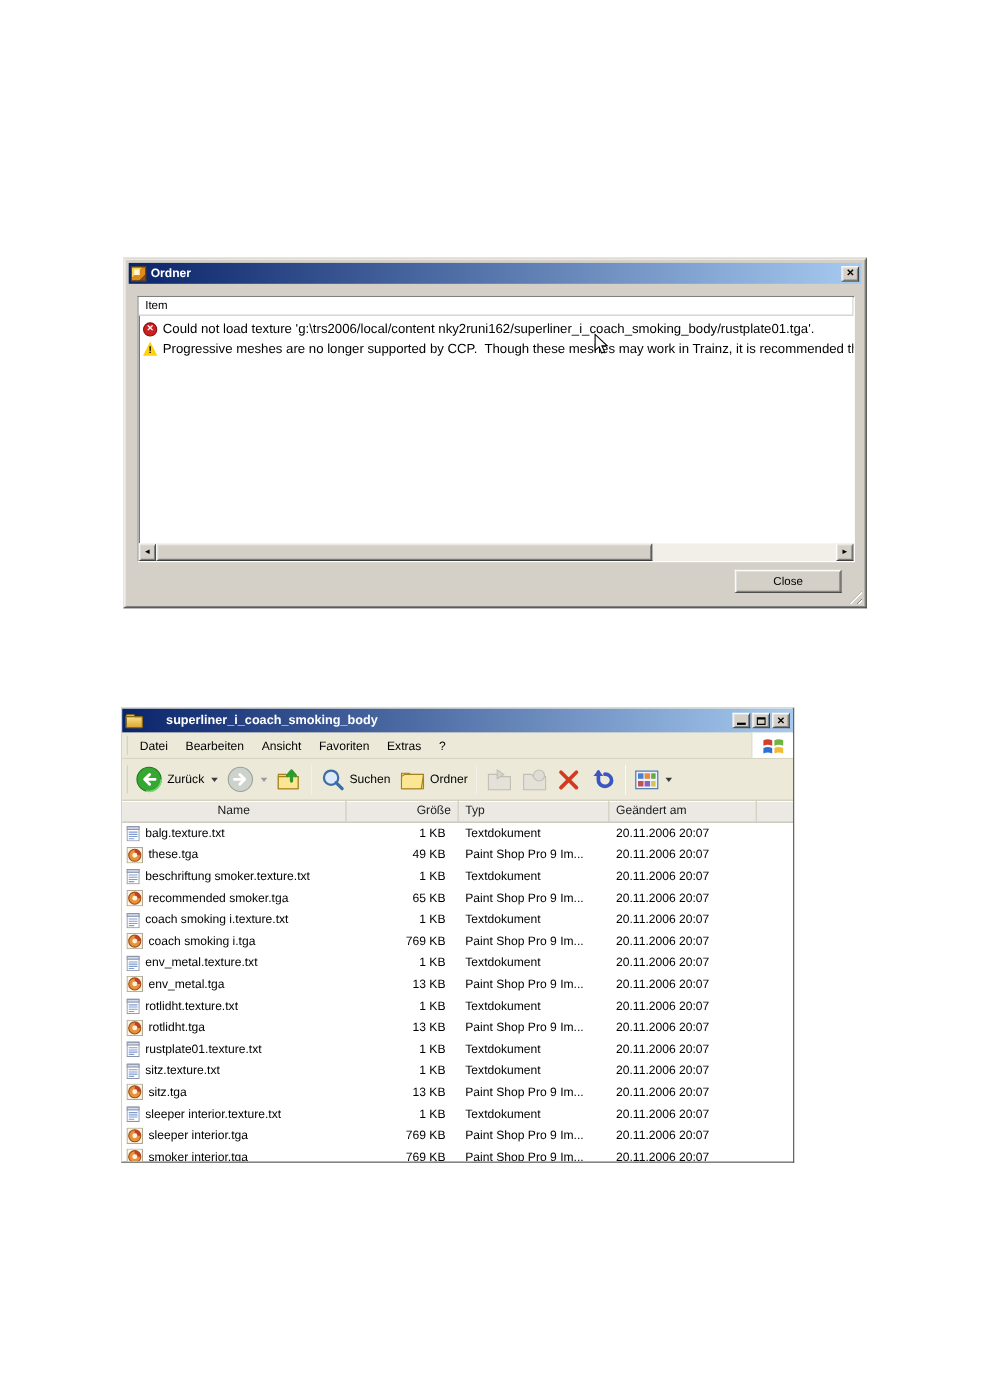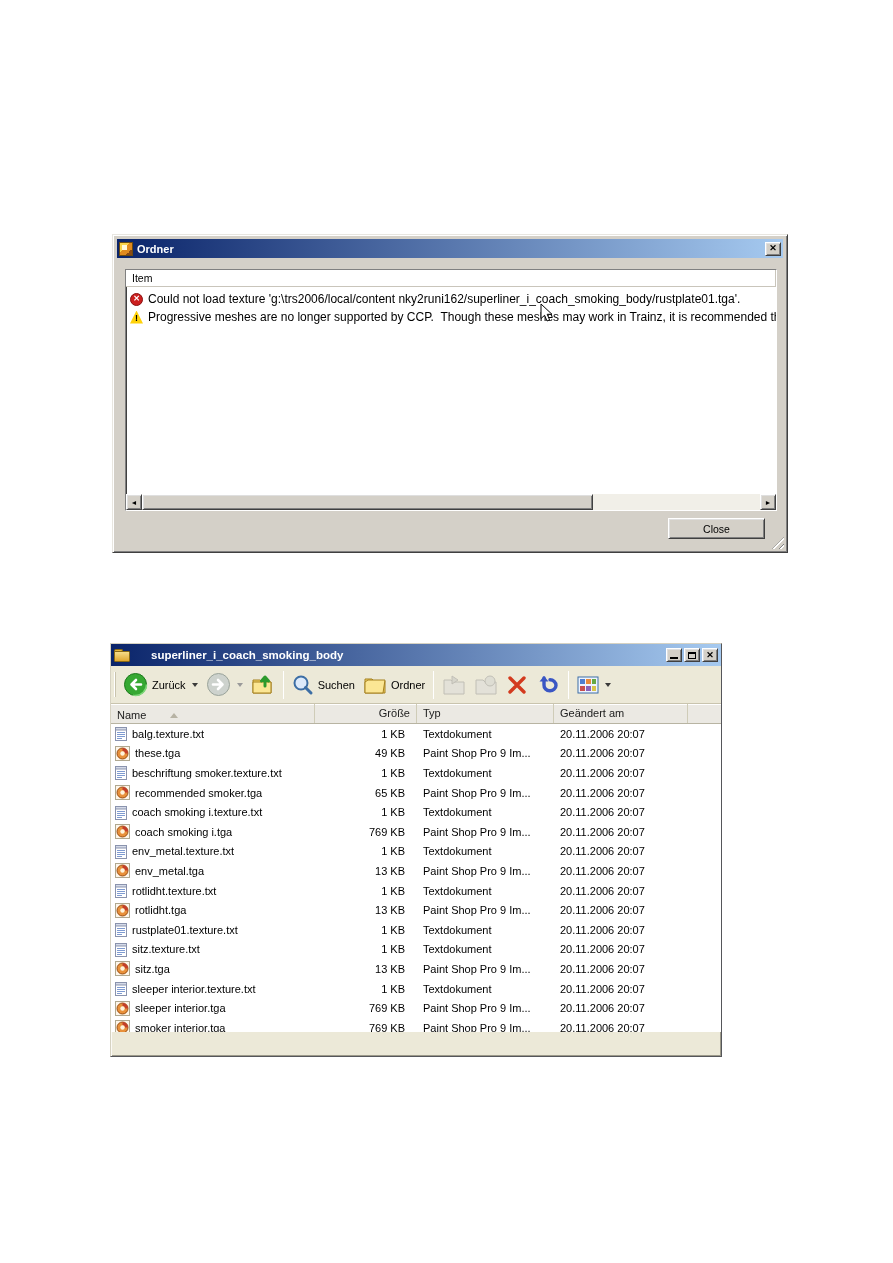--- a/index.html
+++ b/index.html
@@ -91,21 +91,21 @@
   .caret { width:0; height:0; border-left:3px solid transparent;
     border-right:3px solid transparent; border-top:4px solid #3a3a3a; margin-left:2px; }
   .caret.dis { border-top-color:#9a9a9a; }
   .tsep { width:1px; height:28px; background:#c9c4ae; border-right:1px solid #fff;
     margin:0 4px; }
   .x-headers { height:20px; display:flex; background:#ebe9e3;
     border-bottom:1px solid #b8b4a2; }
   .hcell { font-size:11px; color:#202020; padding:3px 6px 0 6px;
     border-right:1px solid #cfccb8; box-shadow:inset 0 1px 0 #ffffff;
     white-space:nowrap; overflow:hidden; }
-  .h-name { width:204px; display:flex; align-items:center; gap:24px; }
+  .h-name { width:204px; display:flex; align-items:center; gap:24px;flex-direction:column; }
   .h-size { width:102px; text-align:right; }
   .h-typ  { width:137px; }
   .h-date { width:134px; }
   .h-stub { flex:1; border-right:none; }
   .sort-arrow { width:0; height:0; border-left:4px solid transparent;
     border-right:4px solid transparent; border-bottom:5px solid #b7b3a4; }
   .x-list { position:relative; background:#fff; height:308px; overflow:hidden; }
   .f-row { height:19.6px; display:flex; align-items:center; font-size:11px;
     color:#000; }
   .c-name { width:204px; display:flex; align-items:center; gap:5px;
@@ -165,20 +165,32 @@
         </span>
       <span class="tb-btn raised">
           <span class="glyph-max"></span>
         </span>
       <span class="tb-btn raised">
           <span class="glyph-x">✕</span>
         </span>
     </span>
   </div>
 
+  <div class="x-menubar">
+    <span class="grip"></span>
+    <span id="menu-items"><span class="menu-item">Datei</span><span class="menu-item">Bearbeiten</span><span class="menu-item">Ansicht</span><span class="menu-item">Favoriten</span><span class="menu-item">Extras</span><span class="menu-item">?</span></span>
+    <span class="x-logo">
+      <svg width="22" height="22" viewBox="0 0 22 22">
+        <path d="M2 6 Q6 4 10 6 L10 11 Q6 9 2 11 Z" fill="#d33f2c"></path>
+        <path d="M12 6 Q16 4 20 6 L20 11 Q16 9 12 11 Z" fill="#71b340"></path>
+        <path d="M2 13 Q6 11 10 13 L10 18 Q6 16 2 18 Z" fill="#2f6fd3"></path>
+        <path d="M12 13 Q16 11 20 13 L20 18 Q16 16 12 18 Z" fill="#f2bb35"></path>
+      </svg>
+    </span>
+  </div>
 
   <div class="x-toolbar">
     <span class="grip"></span>
     <span class="tbi">
       <svg width="25" height="25" viewBox="0 0 25 25">
         <circle cx="12.5" cy="12.5" r="11" fill="#36a832" stroke="#1d7a1c"></circle>
         <circle cx="12.5" cy="12.5" r="11" fill="none" stroke="#7fd87a" stroke-width="1.5" stroke-dasharray="20 50"></circle>
         <path d="M18 12.5 L10 12.5 M13 8 L8.5 12.5 L13 17" stroke="#fff" stroke-width="2.6" fill="none" stroke-linecap="round" stroke-linejoin="round"></path>
       </svg>
       <span class="tbi-label">Zurück</span>

